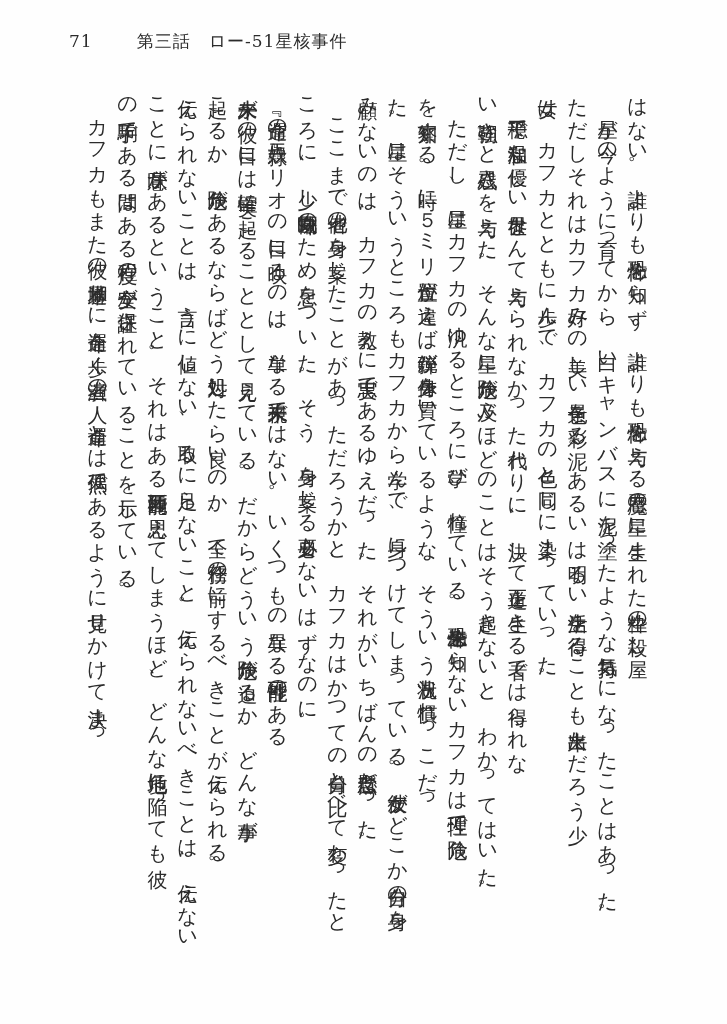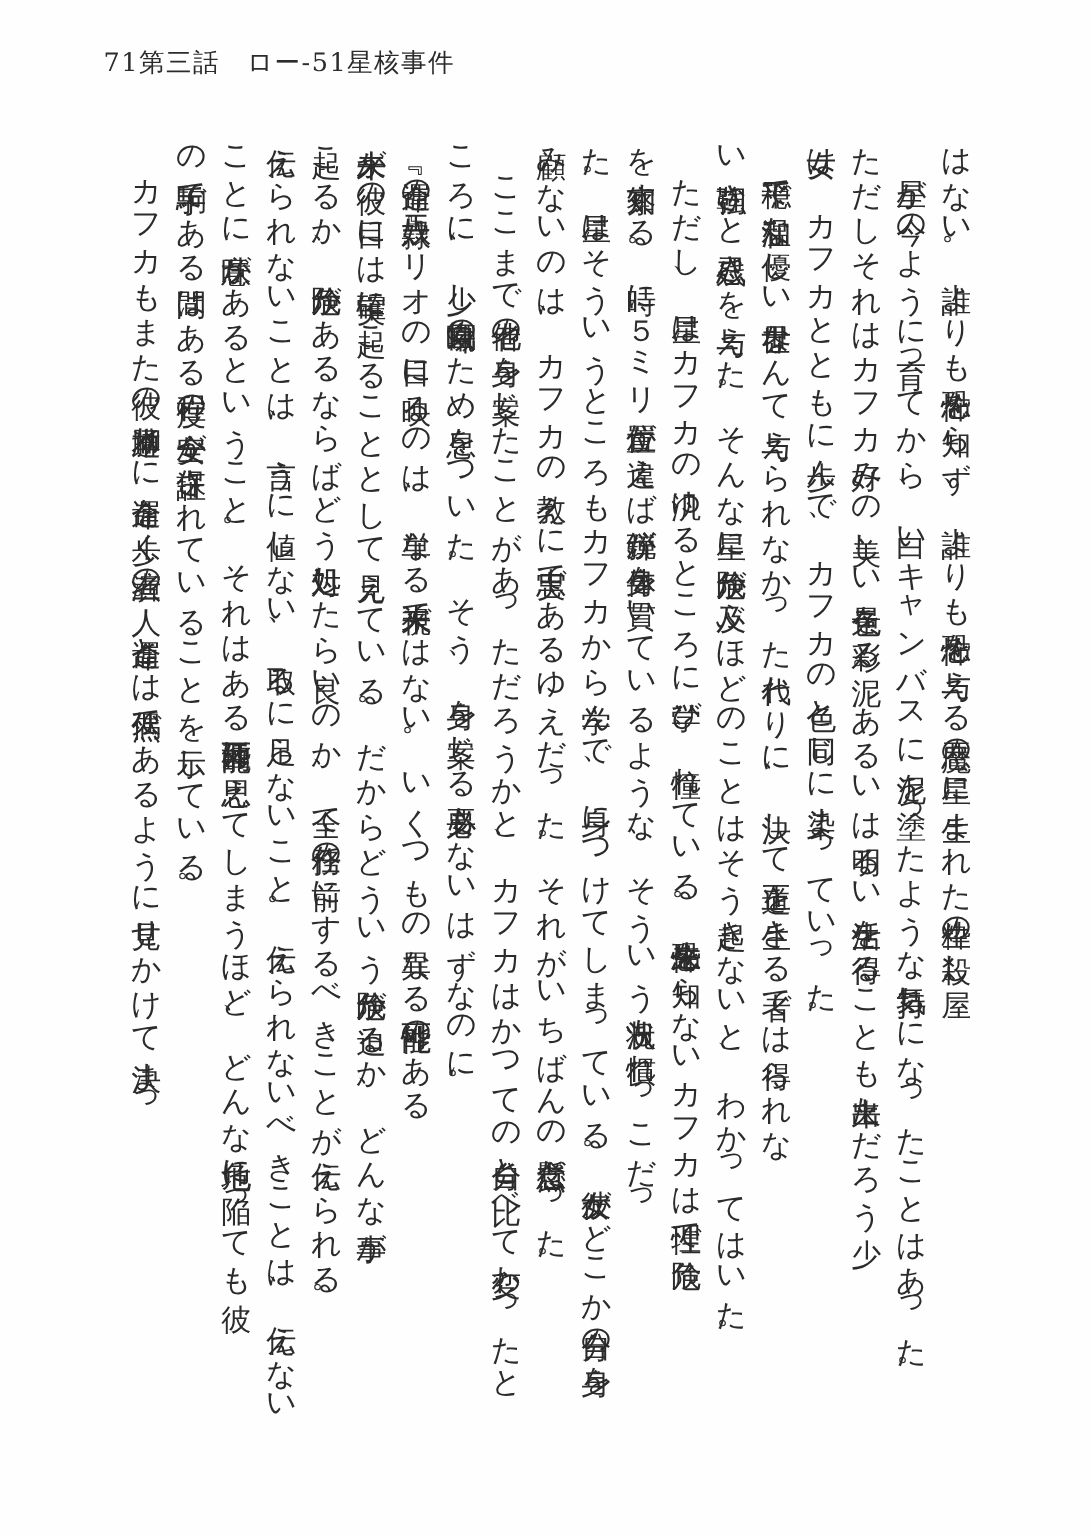--- a/index.html
+++ b/index.html
@@ -24,20 +24,21 @@
     position: absolute;
     top: 30px;
     left: 69px;
     font-size: 17px;
     letter-spacing: 1px;
     white-space: nowrap;
     color: #2b2b2b;
   }
   .running-header .page-num {
     display: inline-block;
+    margin-right: 44px;
   }
   .text-block {
     position: absolute;
     top: 84px;
     right: 74px;
     width: 570px;
     height: 932px;
     writing-mode: vertical-rl;
     text-orientation: mixed;
     font-size: 20px;

